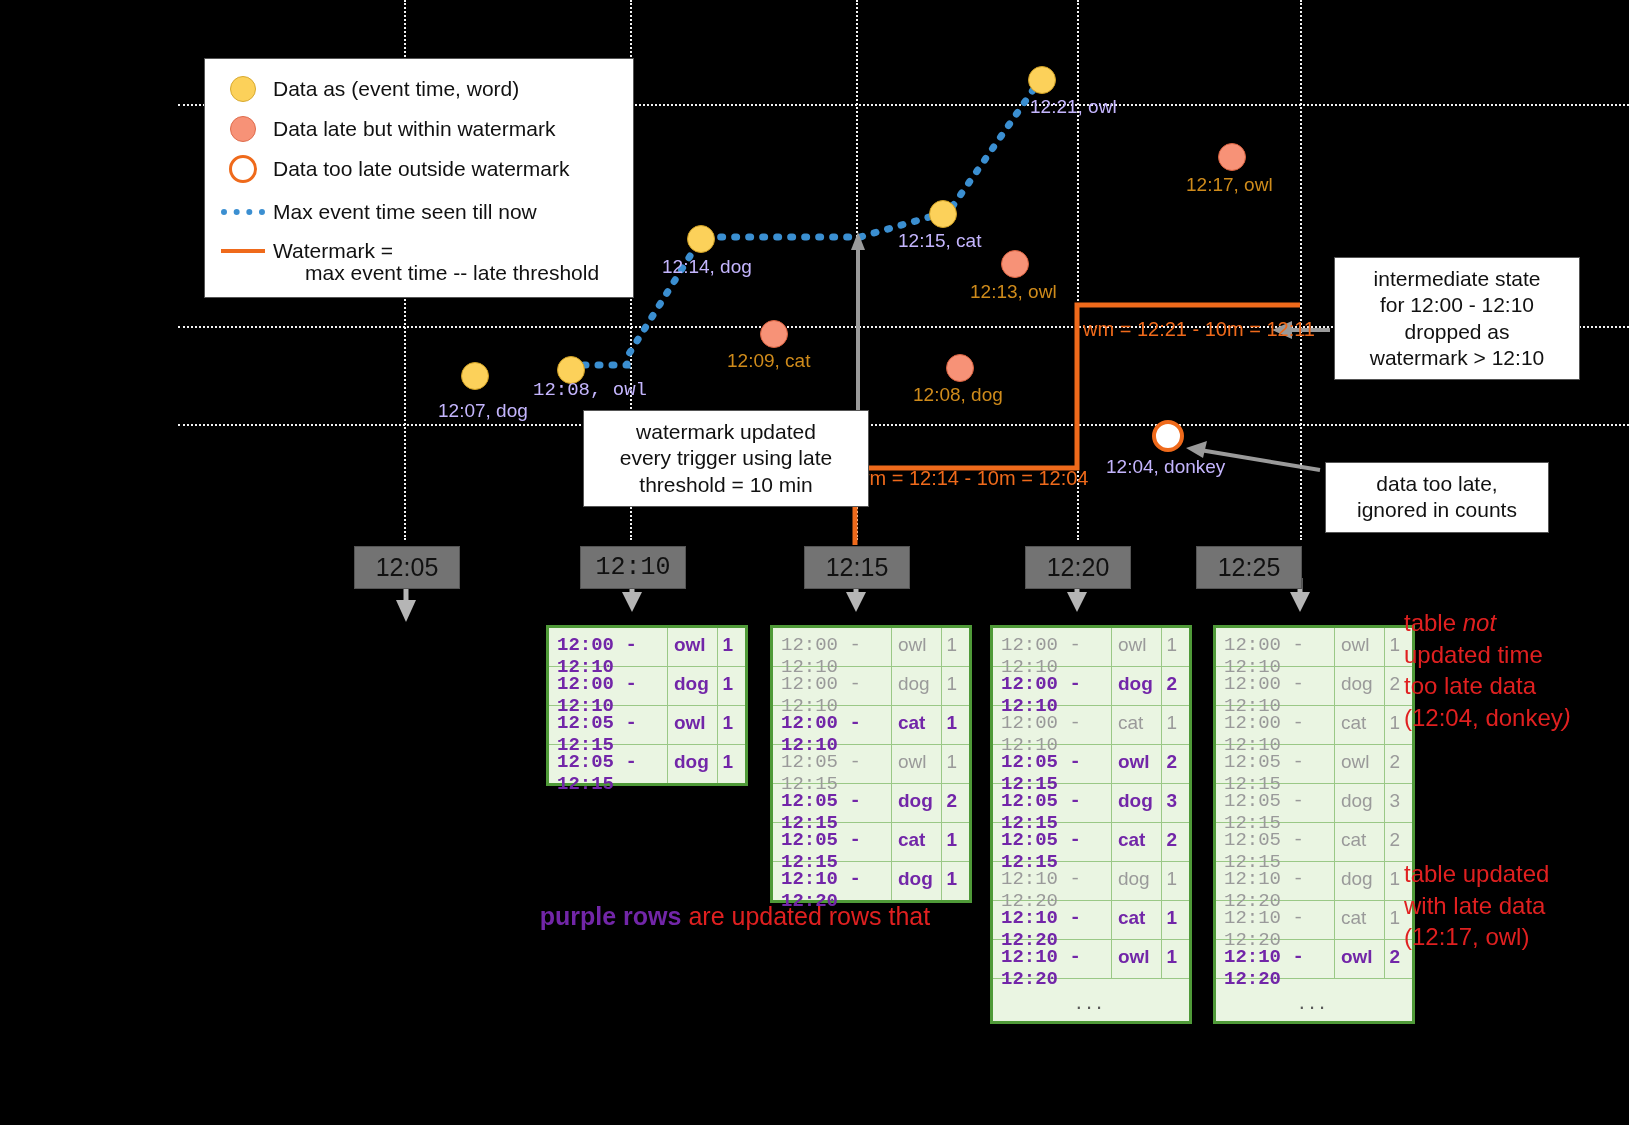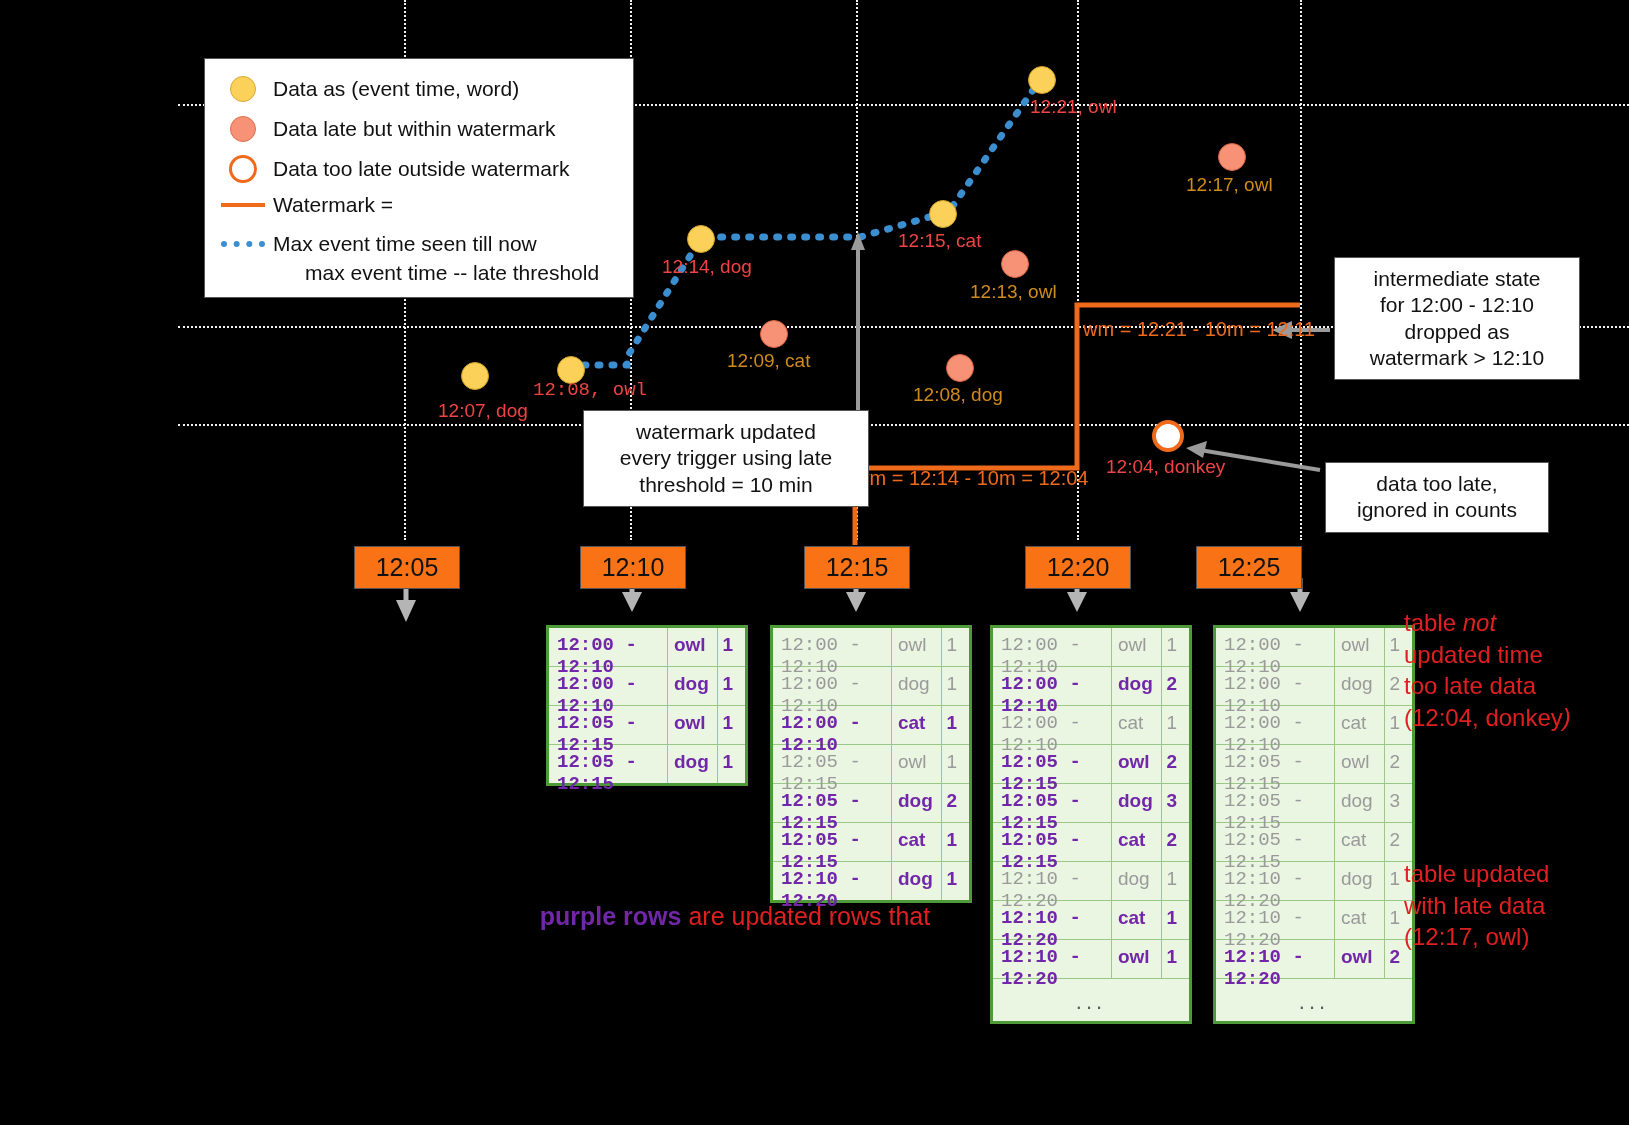--- a/index.html
+++ b/index.html
@@ -20,34 +20,34 @@
   .dashline{width:44px;height:0;border-top:6px dotted #3b8fd1;}
   .solidline{width:44px;height:0;border-top:4px solid #ef6a1b;}
   .legend-label{padding-left:6px;white-space:nowrap;}
   .legend-sub{font-size:21px;color:#111;padding-left:86px;margin-top:-6px;}
 
   
   .pt{position:absolute;border-radius:50%;}
   .pt.yellow{background:#fcd15a;border:1px solid #cf9f23;width:26px;height:26px;}
   .pt.salmon{background:#f79277;border:1px solid #d9613f;width:26px;height:26px;}
   .pt.hollow{background:#fff;border:4px solid #ef6a1b;width:24px;height:24px;}
-  .ptlabel{position:absolute;color:#ef4444;font-size:19px;white-space:nowrap;}
+  .ptlabel{position:absolute;color:#c4b5fd;font-size:19px;white-space:nowrap;}
   .ptlabel.salmon{color:#cf8b1b;}
 
   
   svg.overlay{position:absolute;left:0;top:0;width:1629px;height:1125px;pointer-events:none;}
 
   
   .callout{position:absolute;background:#fff;border:1px solid #555;color:#111;font-size:21px;line-height:1.25;padding:8px 12px;text-align:center;}
 
   
   .wmlabel{position:absolute;color:#ef6a1b;font-size:20px;white-space:nowrap;}
 
   
-  .timebox{position:absolute;background:#f97316;border:1px solid #555;font-size:25px;color:#111;text-align:center;padding:6px 0;width:104px;}
+  .timebox{position:absolute;background:#737373;border:1px solid #555;font-size:25px;color:#111;text-align:center;padding:6px 0;width:104px;}
 
   
   .tbl{position:absolute;border:3px solid #4f9a38;background:#eaf5e2;}
   .trow{display:flex;align-items:stretch;border-bottom:1px solid #9ac886;height:38px;}
   .trow:last-child{border-bottom:none;}
   .c-win{width:124px;padding:6px 6px 0 8px;font-size:19px;border-right:1px solid #9ac886;font-family:Liberation Mono, monospace;}
   .c-word{width:46px;padding:6px 4px 0 6px;font-size:19px;border-right:1px solid #9ac886;}
   .c-cnt{width:22px;padding:6px 4px 0 5px;font-size:19px;}
   .grayrow{color:#9a9a9a;}
   .purplerow{color:#7226a8;font-weight:bold;}
@@ -116,31 +116,31 @@
           <span class="dot-salmon"></span>
         </span>
       <span class="legend-label">Data late but within watermark</span>
     </div>
     <div class="legend-row">
       <span class="sym">
           <span class="ring-orange"></span>
         </span>
       <span class="legend-label">Data too late outside watermark</span>
     </div>
+    <div class="legend-row" style="height:46px;">
+      <span class="sym">
+          <span class="dashline"></span>
+        </span>
+      <span class="legend-label">Max event time seen till now</span>
+    </div>
     <div class="legend-row" style="height:32px;">
       <span class="sym">
           <span class="solidline"></span>
         </span>
       <span class="legend-label">Watermark =</span>
-    </div>
-    <div class="legend-row" style="height:46px;">
-      <span class="sym">
-          <span class="dashline"></span>
-        </span>
-      <span class="legend-label">Max event time seen till now</span>
     </div>
     <div class="legend-sub">max event time -- late threshold</div>
   </div>
 
   <div class="pt yellow" style="left:461px;top:362px;"></div>
   <div class="ptlabel" style="left:438px;top:400px;">12:07, dog</div>
 
   <div class="pt yellow" style="left:557px;top:356px;"></div>
   <div class="ptlabel" style="left:533px;top:379px;font-family:Liberation Mono, monospace;">12:08, owl</div>
 
@@ -183,21 +183,21 @@
     <div>dropped as</div>
     <div>watermark &gt; 12:10</div>
   </div>
 
   <div class="callout" style="left:1325px;top:462px;width:198px;">
     <div>data too late,</div>
     <div>ignored in counts</div>
   </div>
 
   <div class="timebox" style="left:354px;top:546px;">12:05</div>
-  <div class="timebox" style="left:580px;top:546px;">12:10</div>
+  <div class="timebox" style="left:580px;top:546px;font-family:Liberation Mono, monospace;">12:10</div>
   <div class="timebox" style="left:804px;top:546px;">12:15</div>
   <div class="timebox" style="left:1025px;top:546px;">12:20</div>
   <div class="timebox" style="left:1196px;top:546px;">12:25</div>
 
   <div class="tbl" style="left:546px;top:625px;width:196px;">
     <div class="trow purplerow">
       <span class="c-win">12:00 - 12:10</span>
       <span class="c-word">owl</span>
       <span class="c-cnt">1</span>
     </div>

